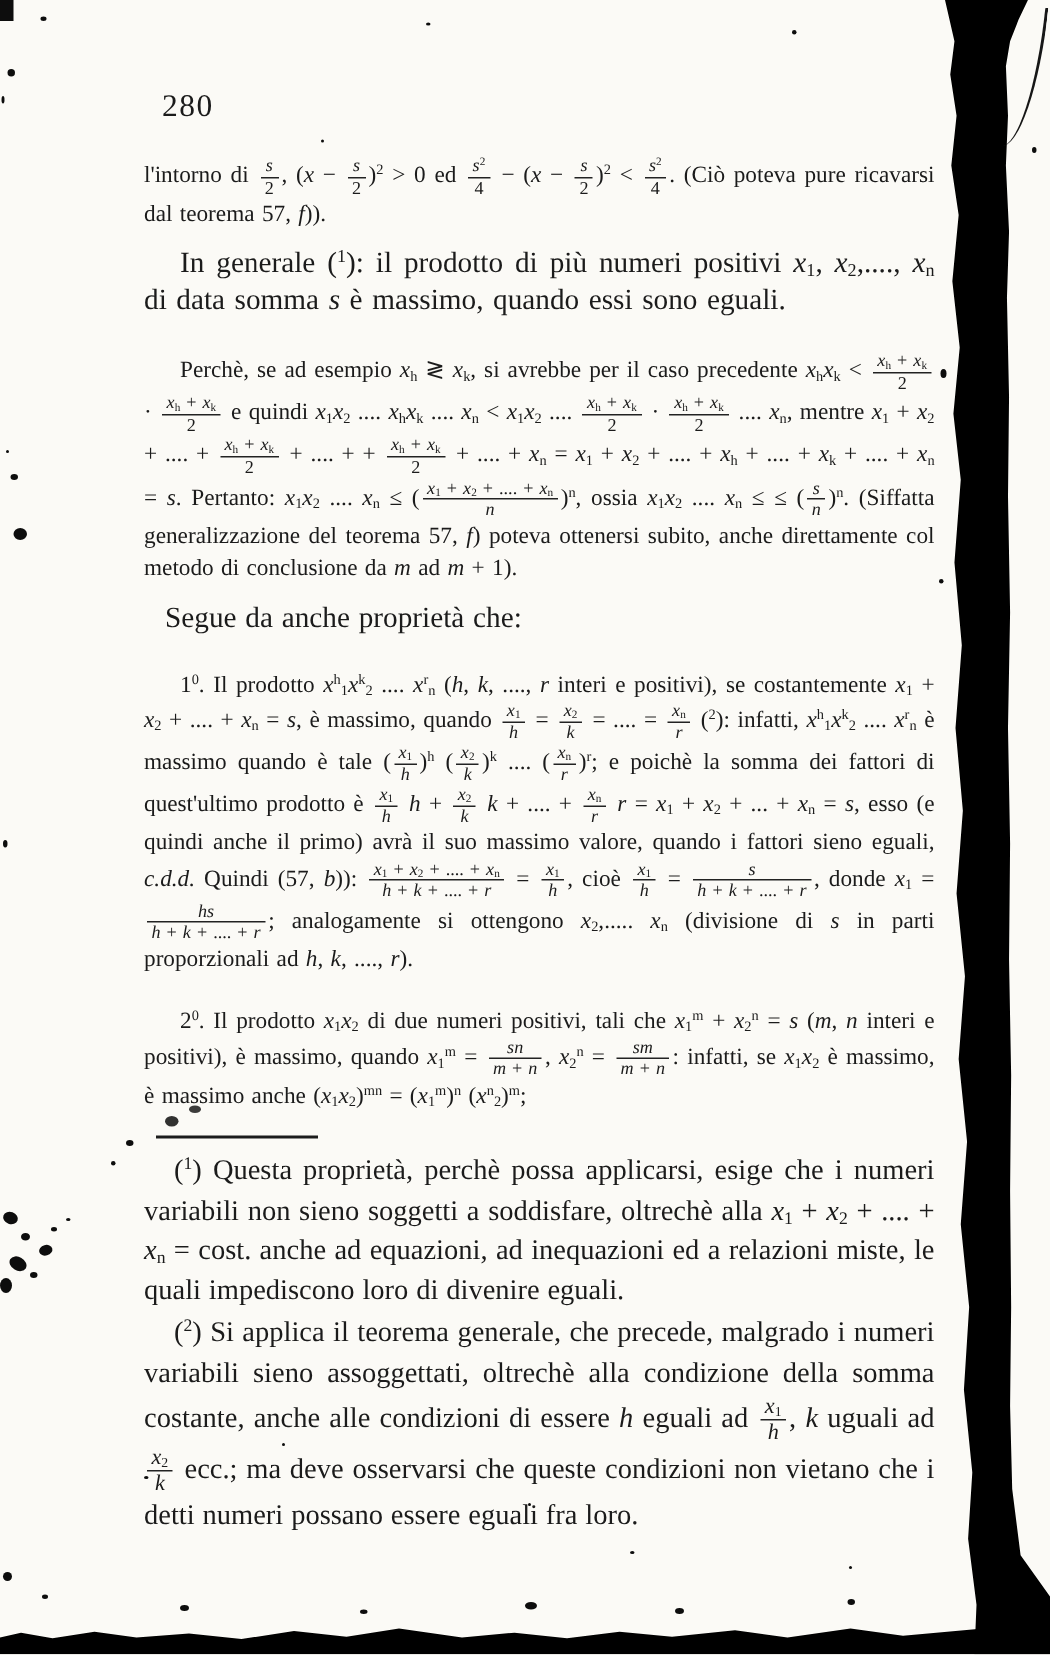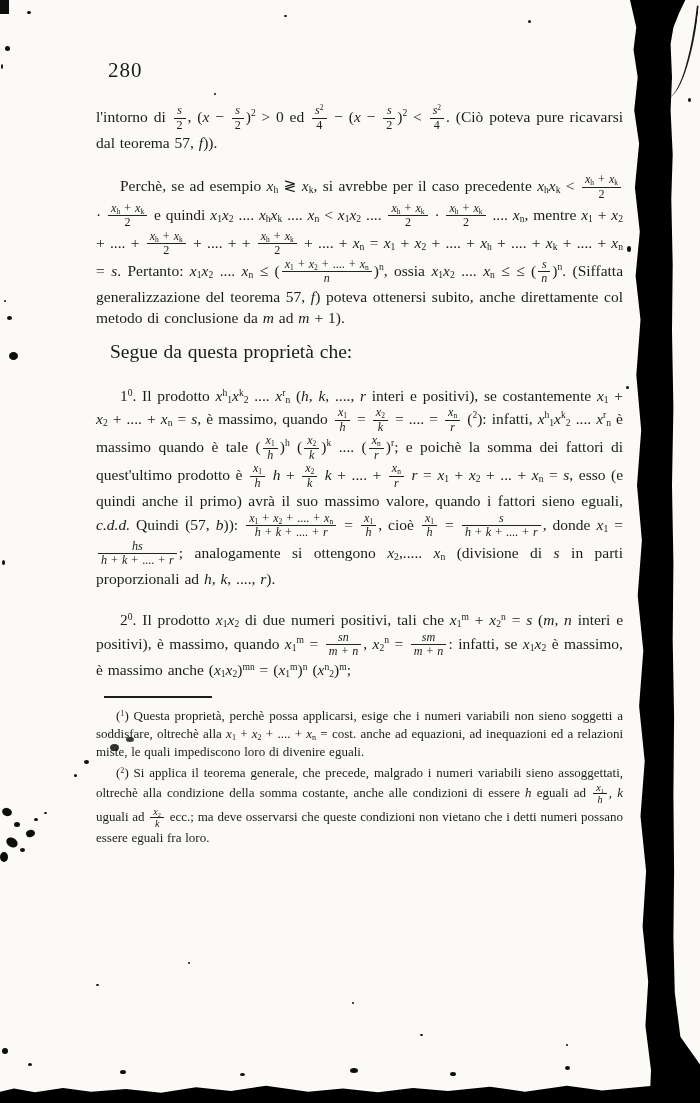--- a/index.html
+++ b/index.html
@@ -27,21 +27,21 @@
     text-indent:24px; margin-top:20px; word-spacing:1px;
   }
   .para.noindent { text-indent:0; }
   .para.lead { font-size:19.5px; line-height:1.28; margin-top:11px; word-spacing:1.5px; }
   .para.lead-line { font-size:19.5px; line-height:1.25; margin-top:12px; text-align:left; text-indent:14px; }
 
   .footnote-rule {
     width:108px; border-top:2px solid #1c1c1c; margin:16px 0 9px 8px; height:0;
   }
   .footnote {
-    font-size:13px; line-height:1.4; text-align:justify;
+    font-size:19px; line-height:1.4; text-align:justify;
     text-indent:20px; margin-top:2px; word-spacing:0.5px;
   }
 
   
   i { font-style:italic; }
   sub, sup { font-size:0.62em; line-height:0; }
   sup { vertical-align:0.55em; }
   sub { vertical-align:-0.25em; }
   .frac {
     display:inline-block; vertical-align:middle; text-align:center;
@@ -71,22 +71,23 @@
 
 <div class="page">
 
   <div class="content">
 
     <div class="header-row">
       <span class="page-number">280</span>
     </div>
 
     <p class="para noindent">l'intorno di <span class="frac"><span class="num"><i>s</i></span><span class="den">2</span></span>, (<i>x</i> − <span class="frac"><span class="num"><i>s</i></span><span class="den">2</span></span>)<sup>2</sup> &gt; 0 ed <span class="frac"><span class="num"><i>s</i><sup>2</sup></span><span class="den">4</span></span> − (<i>x</i> − <span class="frac"><span class="num"><i>s</i></span><span class="den">2</span></span>)<sup>2</sup> &lt; <span class="frac"><span class="num"><i>s</i><sup>2</sup></span><span class="den">4</span></span>. (Ciò poteva pure ricavarsi dal teorema 57, <i>f</i>)).</p>
+    <p class="para lead">In generale (<sup>1</sup>): il prodotto di più numeri positivi <i>x</i><sub>1</sub>, <i>x</i><sub>2</sub>,...., <i>x</i><sub>n</sub> di data somma <i>s</i> è massimo, quando essi sono eguali.</p>
     <p class="para">Perchè, se ad esempio <i>x</i><sub>h</sub> ≷ <i>x</i><sub>k</sub>, si avrebbe per il caso precedente <i>x</i><sub>h</sub><i>x</i><sub>k</sub> &lt; <span class="frac"><span class="num"><i>x</i><sub>h</sub> + <i>x</i><sub>k</sub></span><span class="den">2</span></span> · <span class="frac"><span class="num"><i>x</i><sub>h</sub> + <i>x</i><sub>k</sub></span><span class="den">2</span></span> e quindi <i>x</i><sub>1</sub><i>x</i><sub>2</sub> .... <i>x</i><sub>h</sub><i>x</i><sub>k</sub> .... <i>x</i><sub>n</sub> &lt; <i>x</i><sub>1</sub><i>x</i><sub>2</sub> .... <span class="frac"><span class="num"><i>x</i><sub>h</sub> + <i>x</i><sub>k</sub></span><span class="den">2</span></span> · <span class="frac"><span class="num"><i>x</i><sub>h</sub> + <i>x</i><sub>k</sub></span><span class="den">2</span></span> .... <i>x</i><sub>n</sub>, mentre <i>x</i><sub>1</sub> + <i>x</i><sub>2</sub> + .... + <span class="frac"><span class="num"><i>x</i><sub>h</sub> + <i>x</i><sub>k</sub></span><span class="den">2</span></span> + .... + + <span class="frac"><span class="num"><i>x</i><sub>h</sub> + <i>x</i><sub>k</sub></span><span class="den">2</span></span> + .... + <i>x</i><sub>n</sub> = <i>x</i><sub>1</sub> + <i>x</i><sub>2</sub> + .... + <i>x</i><sub>h</sub> + .... + <i>x</i><sub>k</sub> + .... + <i>x</i><sub>n</sub> = <i>s</i>. Pertanto: <i>x</i><sub>1</sub><i>x</i><sub>2</sub> .... <i>x</i><sub>n</sub> ≤ (<span class="frac"><span class="num"><i>x</i><sub>1</sub> + <i>x</i><sub>2</sub> + .... + <i>x</i><sub>n</sub></span><span class="den"><i>n</i></span></span>)<sup>n</sup>, ossia <i>x</i><sub>1</sub><i>x</i><sub>2</sub> .... <i>x</i><sub>n</sub> ≤ ≤ (<span class="frac"><span class="num"><i>s</i></span><span class="den"><i>n</i></span></span>)<sup>n</sup>. (Siffatta generalizzazione del teorema 57, <i>f</i>) poteva ottenersi subito, anche direttamente col metodo di conclusione da <i>m</i> ad <i>m</i> + 1).</p>
-    <p class="para lead-line">Segue da questa proprietà che:</p>
+    <p class="para lead-line">Segue da anche proprietà che:</p>
     <p class="para">1<sup>0</sup>. Il prodotto <i>x</i><sup>h</sup><sub>1</sub><i>x</i><sup>k</sup><sub>2</sub> .... <i>x</i><sup>r</sup><sub>n</sub> (<i>h</i>, <i>k</i>, ...., <i>r</i> interi e positivi), se costantemente <i>x</i><sub>1</sub> + <i>x</i><sub>2</sub> + .... + <i>x</i><sub>n</sub> = <i>s</i>, è massimo, quando <span class="frac"><span class="num"><i>x</i><sub>1</sub></span><span class="den"><i>h</i></span></span> = <span class="frac"><span class="num"><i>x</i><sub>2</sub></span><span class="den"><i>k</i></span></span> = .... = <span class="frac"><span class="num"><i>x</i><sub>n</sub></span><span class="den"><i>r</i></span></span> (<sup>2</sup>): infatti, <i>x</i><sup>h</sup><sub>1</sub><i>x</i><sup>k</sup><sub>2</sub> .... <i>x</i><sup>r</sup><sub>n</sub> è massimo quando è tale (<span class="frac"><span class="num"><i>x</i><sub>1</sub></span><span class="den"><i>h</i></span></span>)<sup>h</sup> (<span class="frac"><span class="num"><i>x</i><sub>2</sub></span><span class="den"><i>k</i></span></span>)<sup>k</sup> .... (<span class="frac"><span class="num"><i>x</i><sub>n</sub></span><span class="den"><i>r</i></span></span>)<sup>r</sup>; e poichè la somma dei fattori di quest'ultimo prodotto è <span class="frac"><span class="num"><i>x</i><sub>1</sub></span><span class="den"><i>h</i></span></span> <i>h</i> + <span class="frac"><span class="num"><i>x</i><sub>2</sub></span><span class="den"><i>k</i></span></span> <i>k</i> + .... + <span class="frac"><span class="num"><i>x</i><sub>n</sub></span><span class="den"><i>r</i></span></span> <i>r</i> = <i>x</i><sub>1</sub> + <i>x</i><sub>2</sub> + ... + <i>x</i><sub>n</sub> = <i>s</i>, esso (e quindi anche il primo) avrà il suo massimo valore, quando i fattori sieno eguali, <i>c.d.d.</i> Quindi (57, <i>b</i>)): <span class="frac"><span class="num"><i>x</i><sub>1</sub> + <i>x</i><sub>2</sub> + .... + <i>x</i><sub>n</sub></span><span class="den"><i>h</i> + <i>k</i> + .... + <i>r</i></span></span> = <span class="frac"><span class="num"><i>x</i><sub>1</sub></span><span class="den"><i>h</i></span></span>, cioè <span class="frac"><span class="num"><i>x</i><sub>1</sub></span><span class="den"><i>h</i></span></span> = <span class="frac"><span class="num"><i>s</i></span><span class="den"><i>h</i> + <i>k</i> + .... + <i>r</i></span></span>, donde <i>x</i><sub>1</sub> = <span class="frac"><span class="num"><i>hs</i></span><span class="den"><i>h</i> + <i>k</i> + .... + <i>r</i></span></span>; analogamente si ottengono <i>x</i><sub>2</sub>,..... <i>x</i><sub>n</sub> (divisione di <i>s</i> in parti proporzionali ad <i>h</i>, <i>k</i>, ...., <i>r</i>).</p>
     <p class="para">2<sup>0</sup>. Il prodotto <i>x</i><sub>1</sub><i>x</i><sub>2</sub> di due numeri positivi, tali che <i>x</i><sub>1</sub><sup>m</sup> + <i>x</i><sub>2</sub><sup>n</sup> = <i>s</i> (<i>m</i>, <i>n</i> interi e positivi), è massimo, quando <i>x</i><sub>1</sub><sup>m</sup> = <span class="frac"><span class="num"><i>sn</i></span><span class="den"><i>m</i> + <i>n</i></span></span>, <i>x</i><sub>2</sub><sup>n</sup> = <span class="frac"><span class="num"><i>sm</i></span><span class="den"><i>m</i> + <i>n</i></span></span>: infatti, se <i>x</i><sub>1</sub><i>x</i><sub>2</sub> è massimo, è massimo anche (<i>x</i><sub>1</sub><i>x</i><sub>2</sub>)<sup>mn</sup> = (<i>x</i><sub>1</sub><sup>m</sup>)<sup>n</sup> (<i>x</i><sup>n</sup><sub>2</sub>)<sup>m</sup>;</p>
 
     <div class="footnote-rule"></div>
     <p class="footnote">(<sup>1</sup>) Questa proprietà, perchè possa applicarsi, esige che i numeri variabili non sieno soggetti a soddisfare, oltrechè alla <i>x</i><sub>1</sub> + <i>x</i><sub>2</sub> + .... + <i>x</i><sub>n</sub> = cost. anche ad equazioni, ad inequazioni ed a relazioni miste, le quali impediscono loro di divenire eguali.</p>
     <p class="footnote">(<sup>2</sup>) Si applica il teorema generale, che precede, malgrado i numeri variabili sieno assoggettati, oltrechè alla condizione della somma costante, anche alle condizioni di essere <i>h</i> eguali ad <span class="frac"><span class="num"><i>x</i><sub>1</sub></span><span class="den"><i>h</i></span></span>, <i>k</i> uguali ad <span class="frac"><span class="num"><i>x</i><sub>2</sub></span><span class="den"><i>k</i></span></span> ecc.; ma deve osservarsi che queste condizioni non vietano che i detti numeri possano essere eguali fra loro.</p>
 
   </div>
 
   <div class="band-right"></div>

